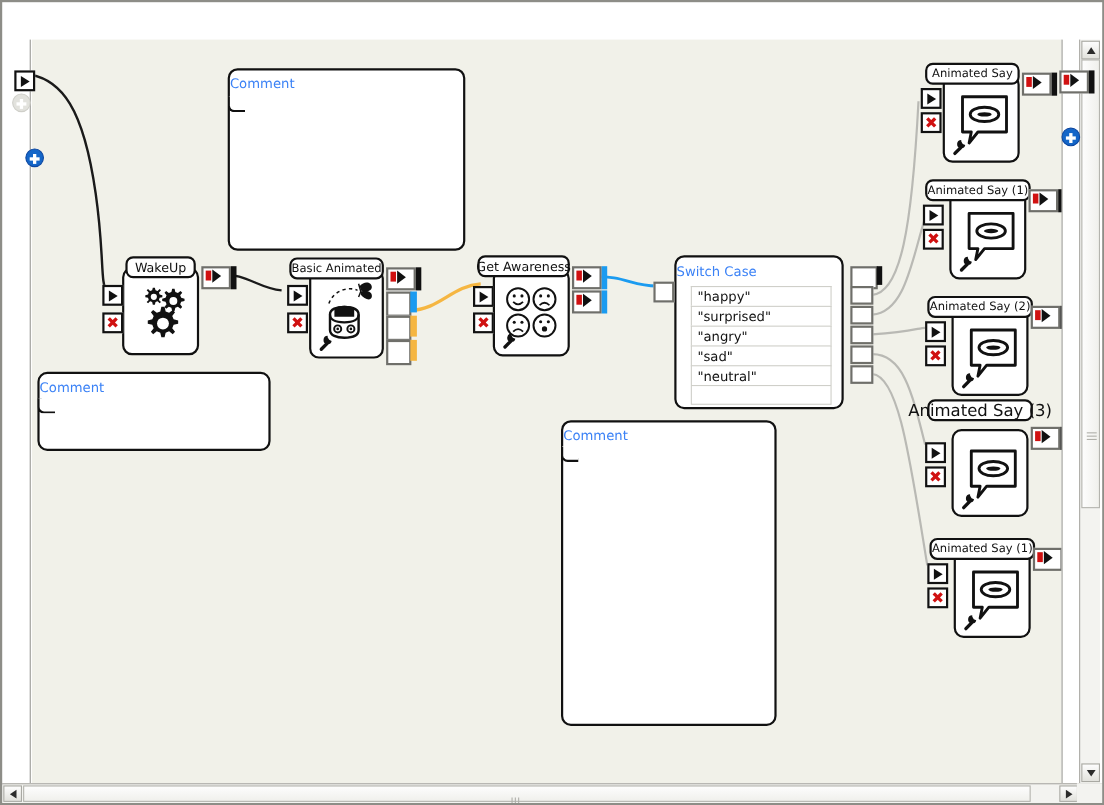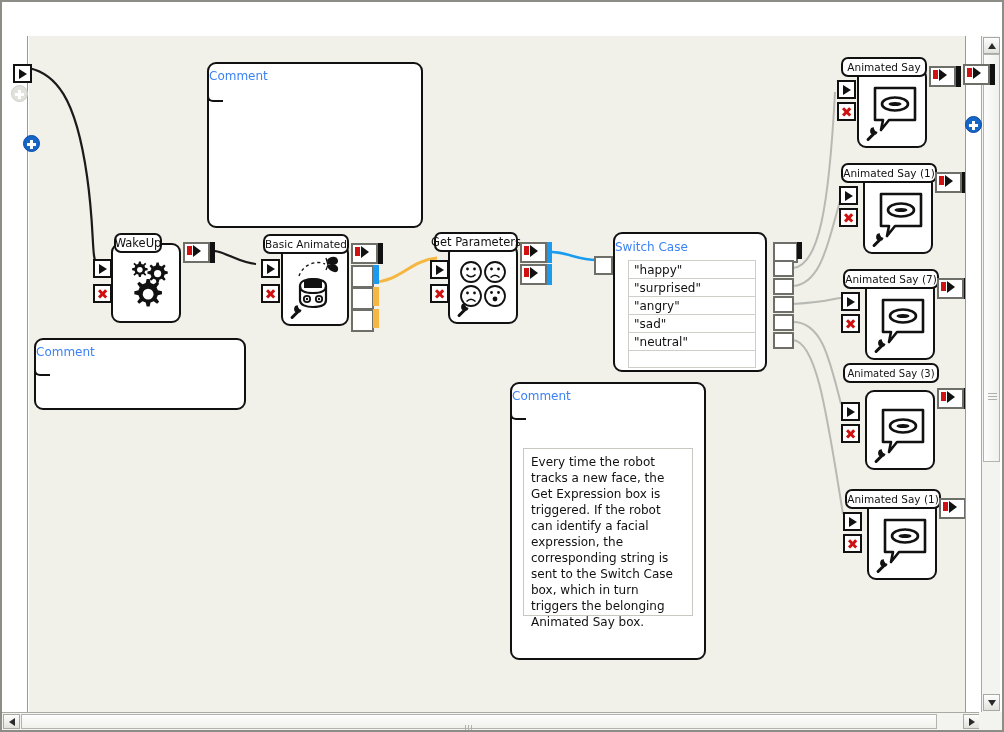--- a/index.html
+++ b/index.html
@@ -271,21 +271,20 @@
       </div>
 
       <div class="comment" style="left:5px;top:302px;width:212px;height:72px;">
         <div class="comment-tab" style="top:22px;width:16px;height:14px;"></div>
         <div class="comment-head">Comment</div>
       </div>
 
       <div class="comment" style="left:481px;top:346px;width:196px;height:278px;">
         <div class="comment-tab" style="top:22px;width:16px;height:14px;"></div>
         <div class="comment-head">Comment</div>
-        <div class="comment-text" style="left:11px;top:64px;width:170px;height:168px;">Every time the robot tracks a new face, the Get Expression box is triggered. If the robot can identify a facial expression, the corresponding string is sent to the Switch Case box, which in turn triggers the belonging Animated Say box.</div>
       </div>
 
       <div class="node" style="left:82px;top:207px;width:70px;height:80px;">
         <div class="node-body">
           <svg width="70" height="80" viewBox="0 0 70 80">
             <g fill="#111" transform="translate(12,14)">
               <g transform="translate(4,0) scale(0.62)">
                 <path d="M16 4 l3 0 1 4 3 1 3-3 2 2 -3 3 1 3 4 1 0 3 -4 1 -1 3 3 3 -2 2 -3 -3 -3 1 -1 4 -3 0 -1 -4 -3 -1 -3 3 -2 -2 3 -3 -1 -3 -4 -1 0 -3 4 -1 1 -3 -3 -3 2 -2 3 3 3 -1z"></path>
                 <circle cx="17.5" cy="17.5" r="4.5" fill="#fff"></circle>
               </g>
@@ -294,21 +293,21 @@
                 <circle cx="17.5" cy="17.5" r="5" fill="#fff"></circle>
               </g>
               <g transform="translate(6,18) scale(0.98)">
                 <path d="M16 2 l3 0 1 4.2 3.2 1.3 3.4 -2.6 2.1 2.1 -2.6 3.4 1.3 3.2 4.2 1 0 3 -4.2 1 -1.3 3.2 2.6 3.4 -2.1 2.1 -3.4 -2.6 -3.2 1.3 -1 4.2 -3 0 -1 -4.2 -3.2 -1.3 -3.4 2.6 -2.1 -2.1 2.6 -3.4 -1.3 -3.2 -4.2 -1 0 -3 4.2 -1 1.3 -3.2 -2.6 -3.4 2.1 -2.1 3.4 2.6 3.2 -1.3z"></path>
                 <circle cx="17.5" cy="17.5" r="5.5" fill="#fff"></circle>
               </g>
             </g>
           </svg>
         </div>
       </div>
-      <div class="node-title" style="left:85px;top:197px;width:48px;height:20px;">WakeUp</div>
+      <div class="node-title" style="left:85px;top:197px;width:64px;height:20px;">WakeUp</div>
       <div class="port port-in" style="left:64px;top:223px;z-index:5;"></div>
       <div class="port port-stop" style="left:64px;top:248px;z-index:5;">✖</div>
       <div class="port-exec" style="left:154px;top:206px;z-index:5;">
         <span class="port-exec-cap"></span>
       </div>
 
       <div class="node" style="left:252px;top:208px;width:68px;height:82px;">
         <div class="node-body">
           <svg width="68" height="82" viewBox="0 0 68 82">
 
@@ -383,21 +382,21 @@
               <circle cx="45" cy="53" r="2.4"></circle>
             </g>
           </svg>
         </div>
         <span class="wrench" style="left:5px;top:56px;">
           <svg width="15" height="15" viewBox="0 0 16 16">
               <path d="M10.5 1.4 a4 4 0 1 0 3.9 4.9 l-2.4 -1 -1.4 -2.4 z M9.8 6.6 L3.2 13.2 a1.6 1.6 0 0 0 2.3 2.3 L12 9" fill="#111"></path>
             </svg>
         </span>
       </div>
-      <div class="node-title" style="left:405px;top:196px;width:84px;height:20px;">Get Parameters</div>
+      <div class="node-title" style="left:405px;top:196px;width:84px;height:20px;">Get Awareness</div>
       <div class="port port-in" style="left:401px;top:224px;z-index:5;"></div>
       <div class="port port-stop" style="left:401px;top:248px;z-index:5;">✖</div>
       <div class="port-exec" style="left:491px;top:206px;z-index:5;">
         <span class="port-exec-cap" style="background:#1b9bf0;"></span>
       </div>
       <div class="port-exec" style="left:491px;top:228px;z-index:5;">
         <span class="port-exec-cap" style="background:#1b9bf0;"></span>
       </div>
 
       <div class="node" style="left:584px;top:196px;width:154px;height:140px;">
@@ -469,42 +468,42 @@
             <ellipse cx="36" cy="34" rx="13" ry="6.5" fill="#fff" stroke="#111" stroke-width="2.6"></ellipse>
             <ellipse cx="36" cy="34" rx="6.5" ry="2" fill="#111"></ellipse>
           </svg>
         </div>
         <span class="wrench" style="left:5px;top:56px;">
           <svg width="15" height="15" viewBox="0 0 16 16">
               <path d="M10.5 1.4 a4 4 0 1 0 3.9 4.9 l-2.4 -1 -1.4 -2.4 z M9.8 6.6 L3.2 13.2 a1.6 1.6 0 0 0 2.3 2.3 L12 9" fill="#111"></path>
             </svg>
         </span>
       </div>
-      <div class="node-title" style="left:814px;top:233px;width:96px;height:20px;font-size:10.5px;">Animated Say (7)</div>
+      <div class="node-title" style="left:814px;top:233px;width:96px;height:20px;font-size:10.5px;">Animated Say (2)</div>
       <div class="port port-in" style="left:812px;top:256px;z-index:5;"></div>
       <div class="port port-stop" style="left:812px;top:278px;z-index:5;">✖</div>
       <div class="port-exec" style="left:908px;top:242px;z-index:5;">
         <span class="port-exec-cap"></span>
       </div>
 
       <div class="node" style="left:836px;top:354px;width:70px;height:80px;">
         <div class="node-body">
           <svg width="70" height="80" viewBox="0 0 70 80">
             <path d="M16 18 L56 18 L56 50 L30 50 L22 60 L24 50 L16 50 Z" fill="#fff" stroke="#111" stroke-width="2.6" stroke-linejoin="round"></path>
             <ellipse cx="36" cy="34" rx="13" ry="6.5" fill="#fff" stroke="#111" stroke-width="2.6"></ellipse>
             <ellipse cx="36" cy="34" rx="6.5" ry="2" fill="#111"></ellipse>
           </svg>
         </div>
         <span class="wrench" style="left:5px;top:56px;">
           <svg width="15" height="15" viewBox="0 0 16 16">
               <path d="M10.5 1.4 a4 4 0 1 0 3.9 4.9 l-2.4 -1 -1.4 -2.4 z M9.8 6.6 L3.2 13.2 a1.6 1.6 0 0 0 2.3 2.3 L12 9" fill="#111"></path>
             </svg>
         </span>
       </div>
-      <div class="node-title" style="left:814px;top:327px;width:96px;height:20px;font-size:10px;">Animated Say (3)</div>
+      <div class="node-title" style="left:814px;top:327px;width:96px;height:20px;font-size:15px;">Animated Say (3)</div>
       <div class="port port-in" style="left:812px;top:366px;z-index:5;"></div>
       <div class="port port-stop" style="left:812px;top:388px;z-index:5;">✖</div>
       <div class="port-exec" style="left:908px;top:352px;z-index:5;">
         <span class="port-exec-cap"></span>
       </div>
 
       <div class="node" style="left:838px;top:464px;width:70px;height:80px;">
         <div class="node-body">
           <svg width="70" height="80" viewBox="0 0 70 80">
             <path d="M16 18 L56 18 L56 50 L30 50 L22 60 L24 50 L16 50 Z" fill="#fff" stroke="#111" stroke-width="2.6" stroke-linejoin="round"></path>

